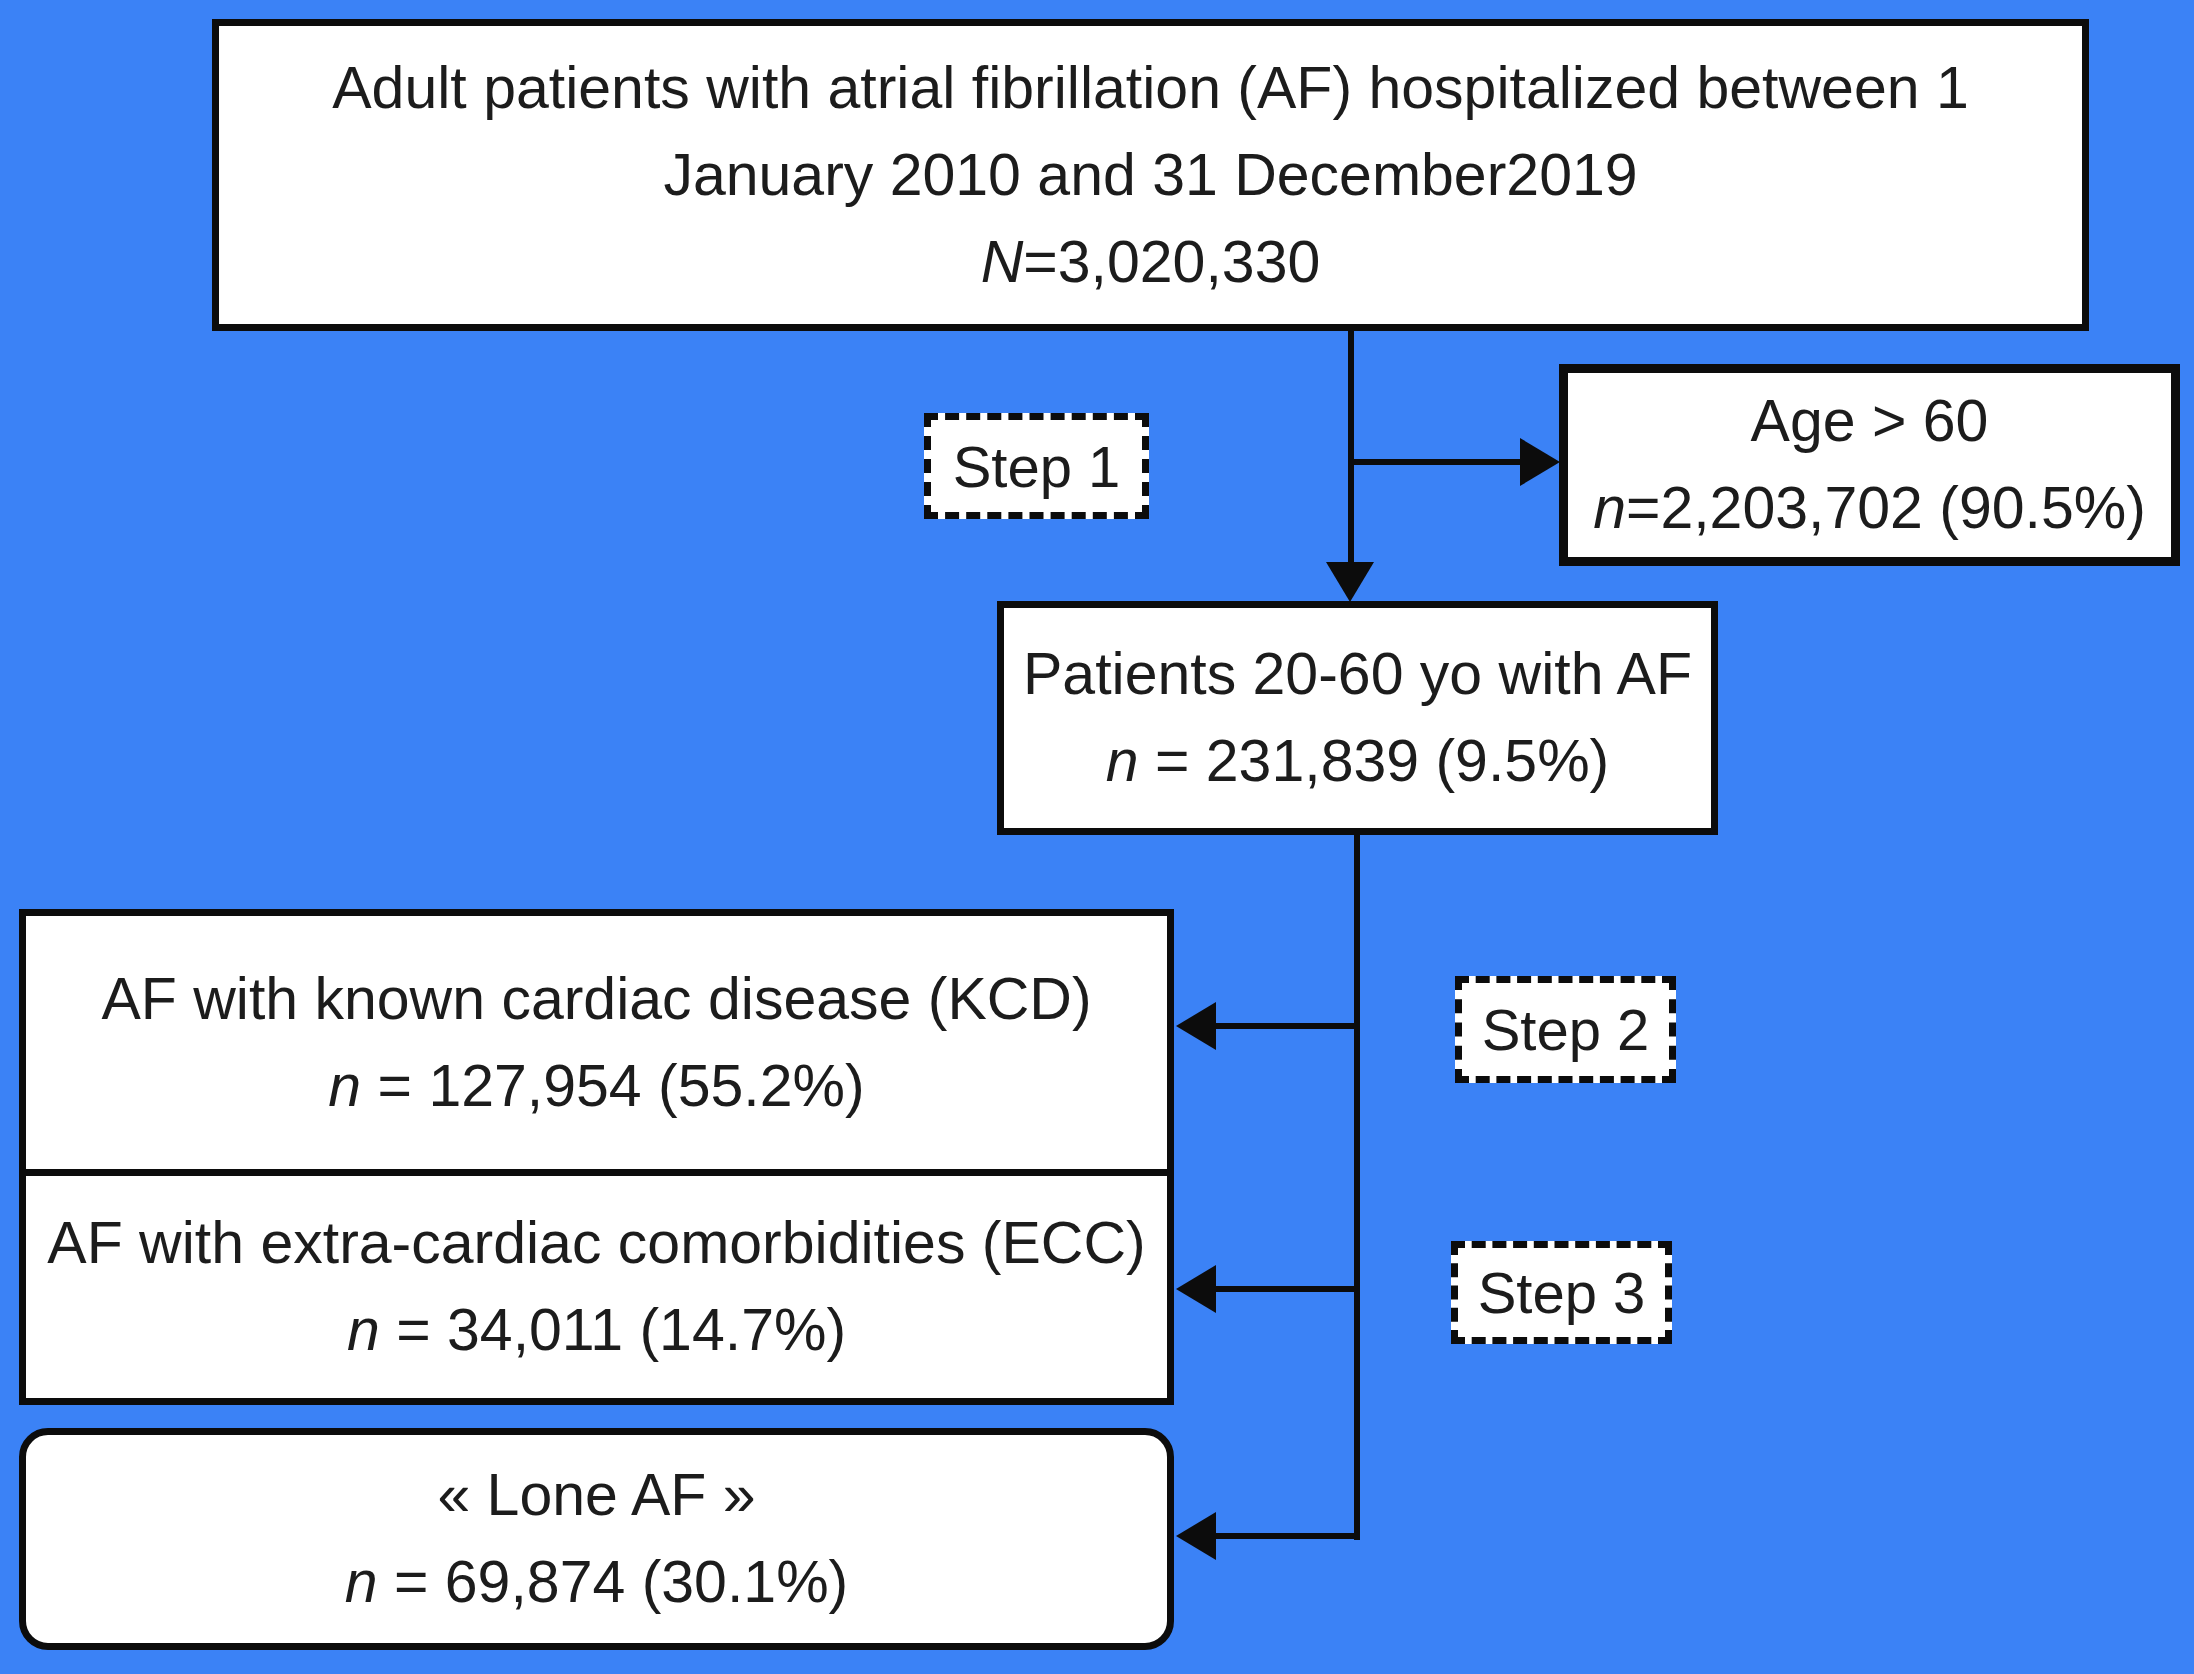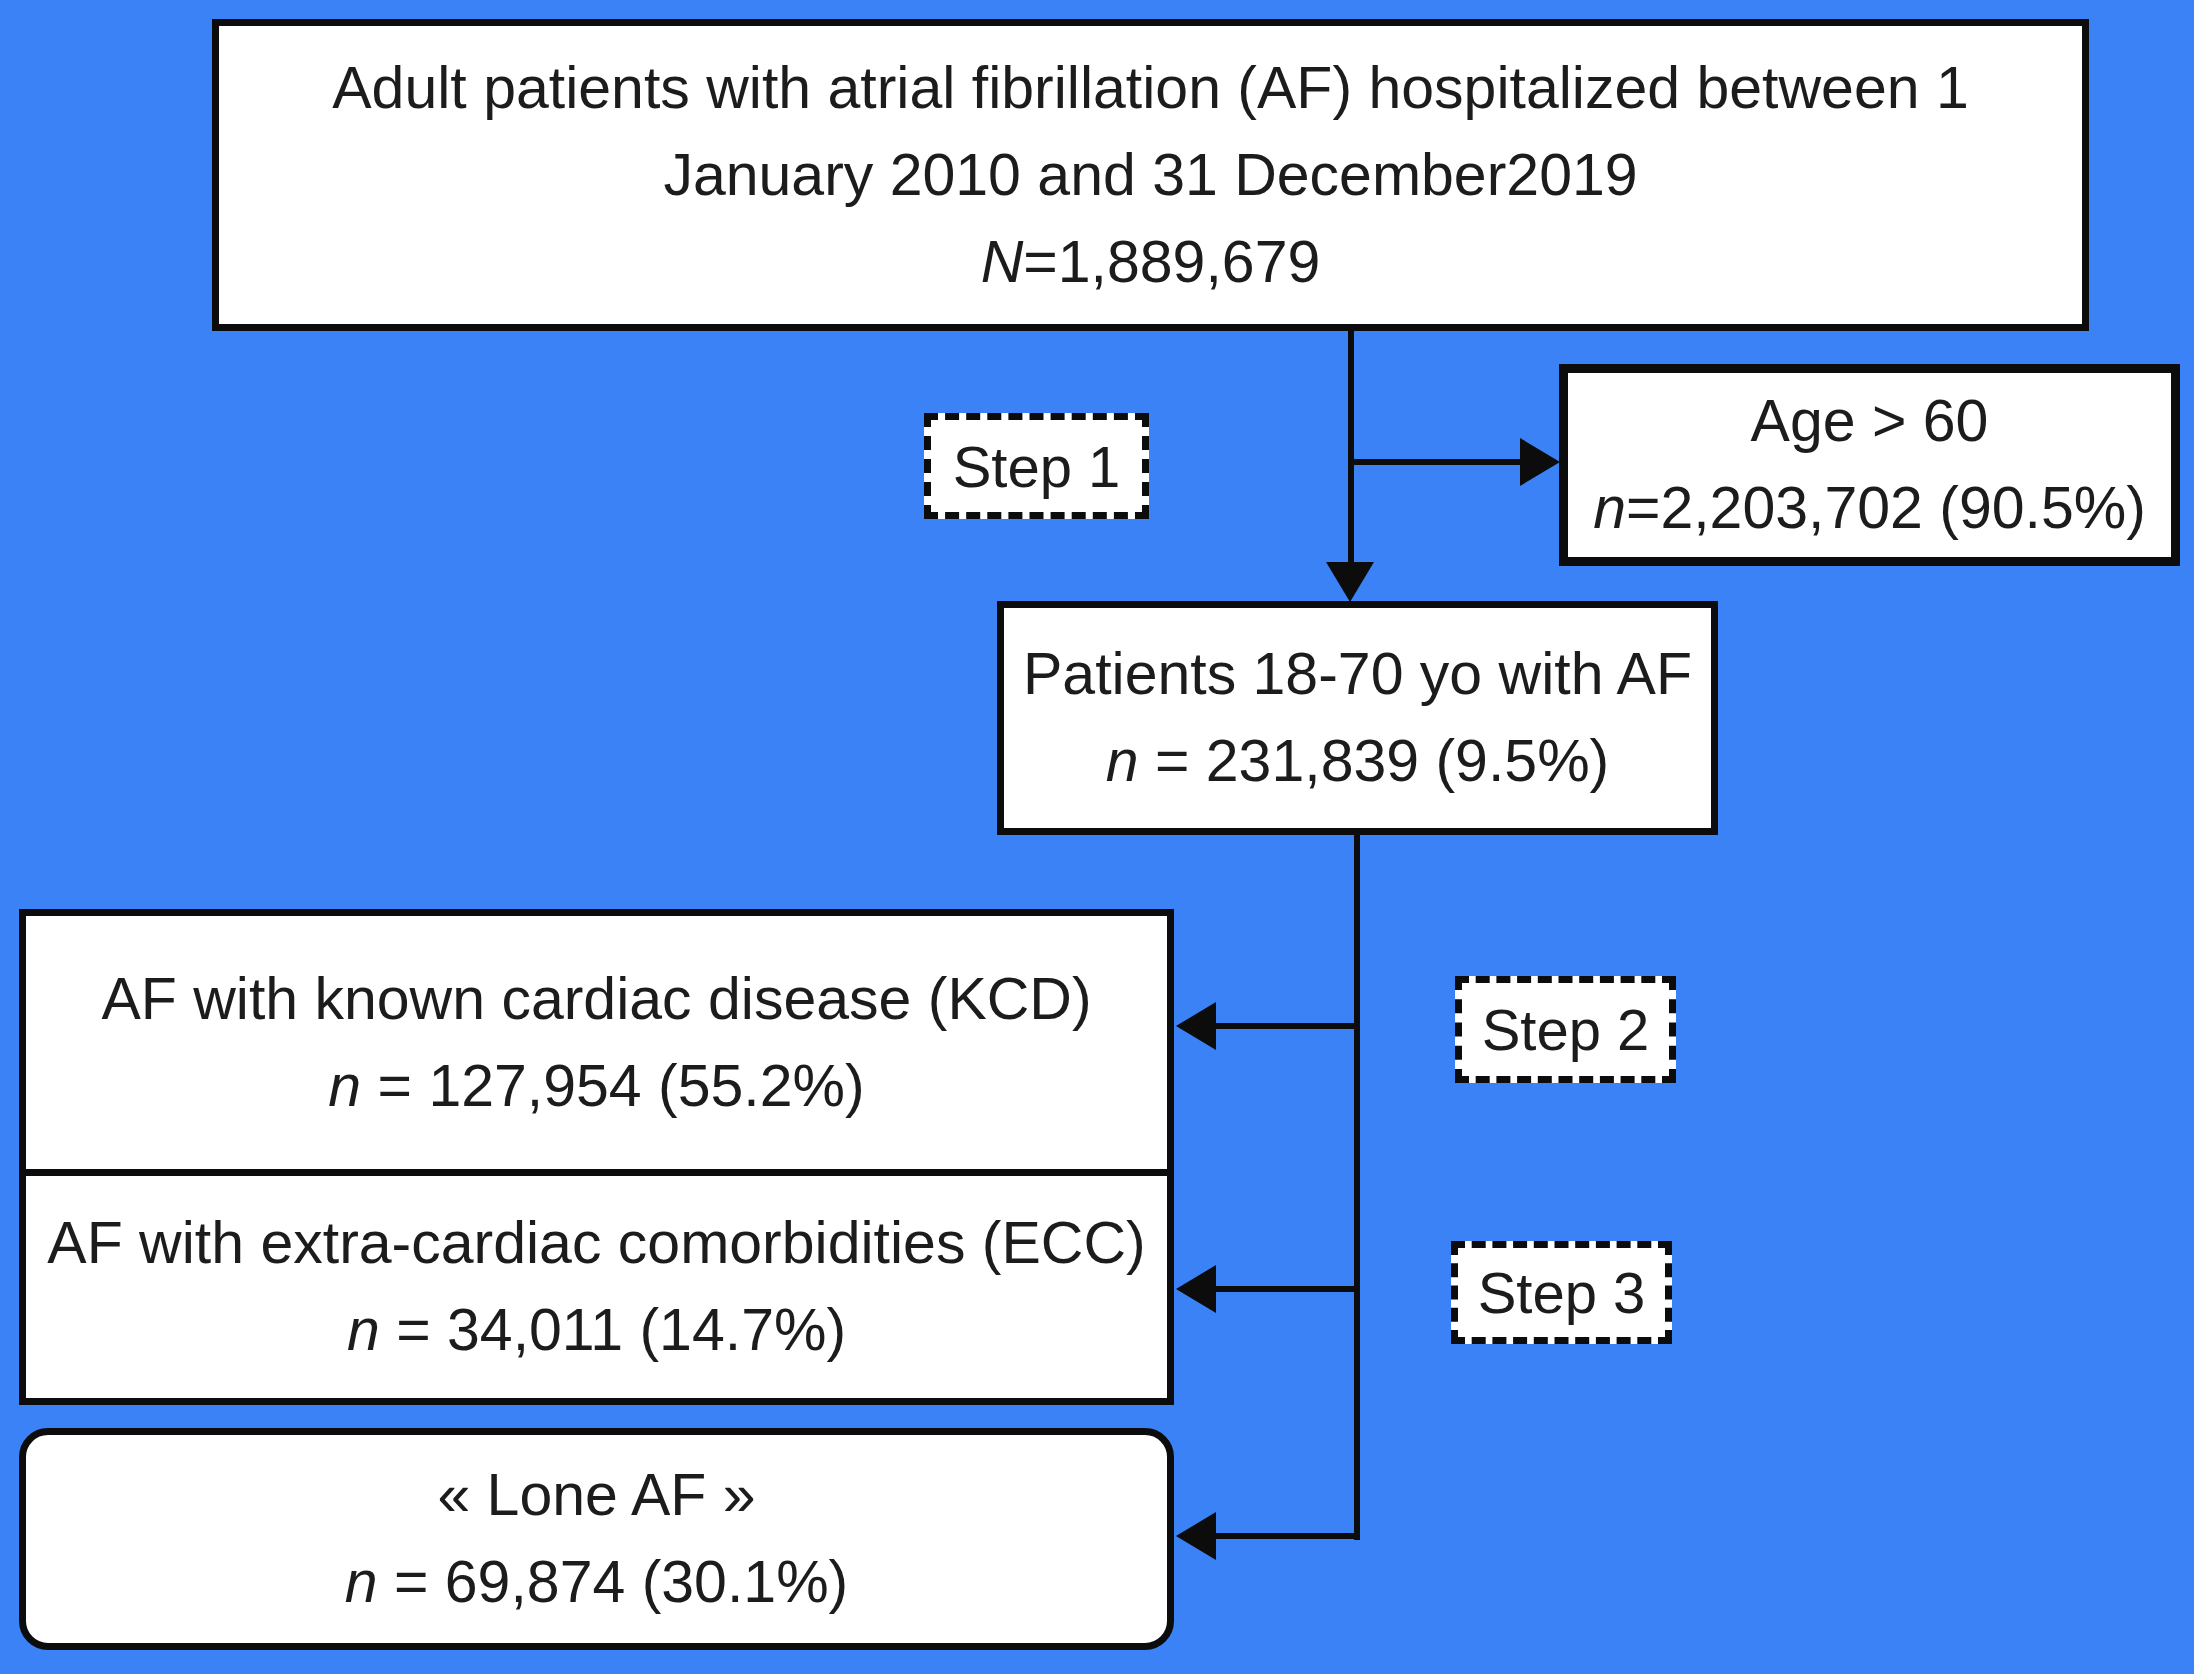--- a/index.html
+++ b/index.html
@@ -77,40 +77,40 @@
   .nline { white-space: pre; }
 </style>
 </head>
 <body>
 
 <div class="canvas">
 
   <div class="box box-source">
     <div>Adult patients with atrial fibrillation (AF) hospitalized between 1</div>
     <div>January 2010 and 31 December2019</div>
-    <div class="nline"><span class="it">N</span><span>=1,889,679</span></div>
+    <div class="nline"><span class="it">N</span><span>=3,020,330</span></div>
   </div>
 
   <div class="line l-v1"></div>
   <div class="tri tri-down"></div>
 
   <div class="step step-1">
     <span>Step 1</span>
   </div>
 
   <div class="line l-h1"></div>
   <div class="tri tri-right"></div>
 
   <div class="box box-age">
     <div>Age &gt; 60</div>
     <div class="nline"><span class="it">n</span><span>=2,203,702 (90.5%)</span></div>
   </div>
 
   <div class="box box-patients">
-    <div>Patients 18-70 yo with AF</div>
+    <div>Patients 20-60 yo with AF</div>
     <div class="nline"><span class="it">n</span><span> = 231,839 (9.5%)</span></div>
   </div>
 
   <div class="line l-trunk"></div>
 
   <div class="line l-h2"></div>
   <div class="tri tri-left to-kcd"></div>
   <div class="line l-h3"></div>
   <div class="tri tri-left to-ecc"></div>
   <div class="line l-h4"></div>

